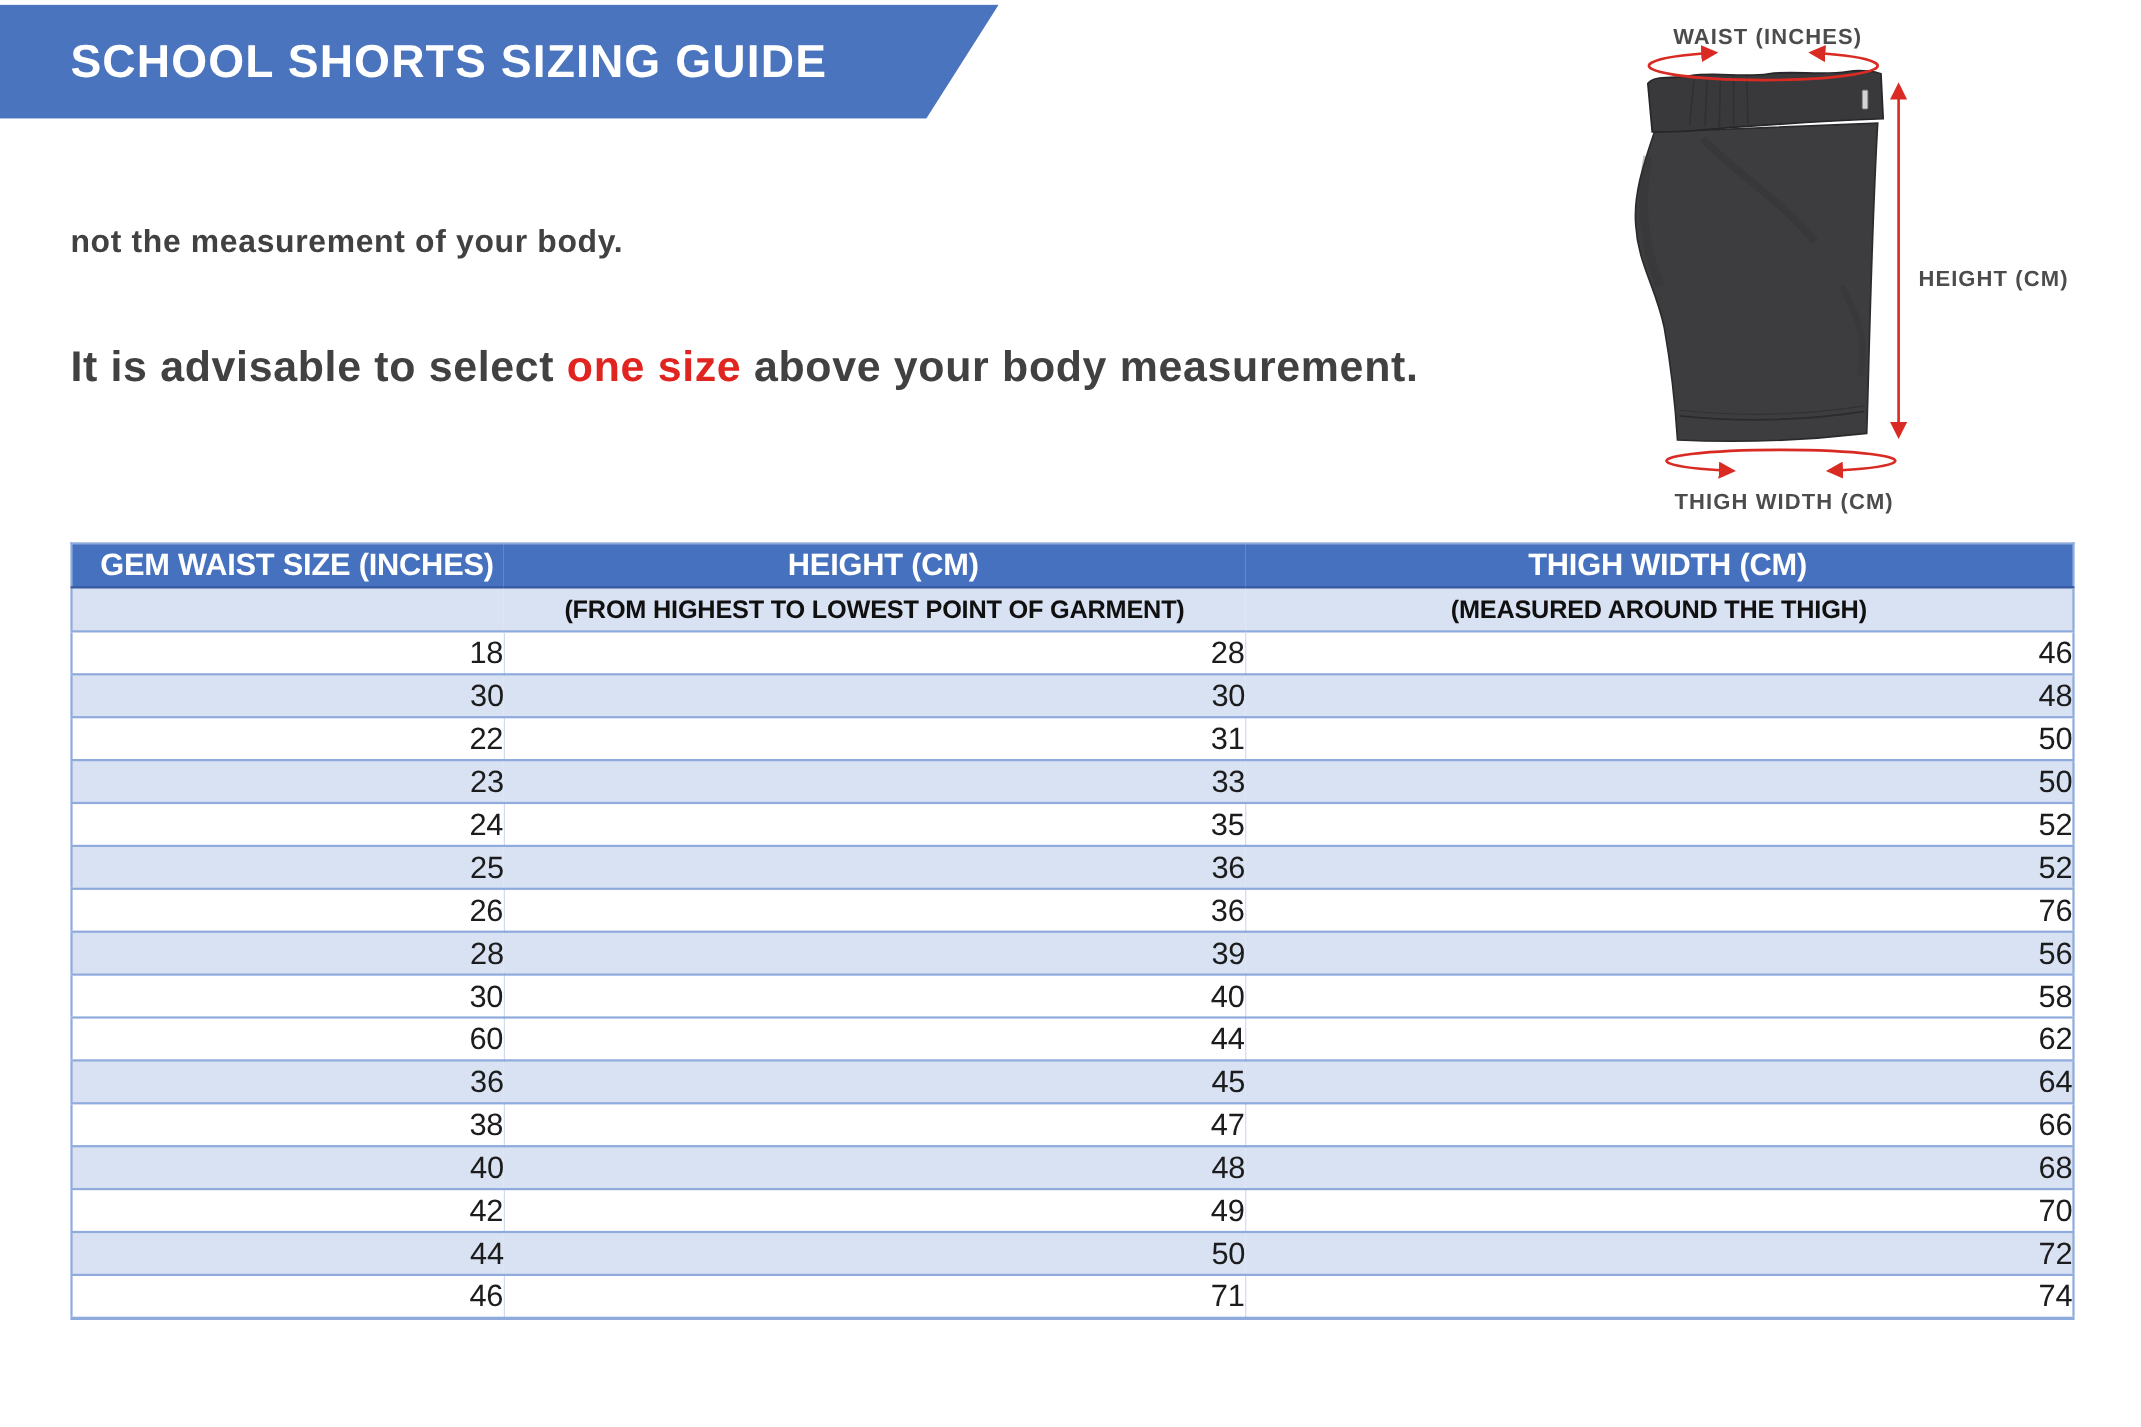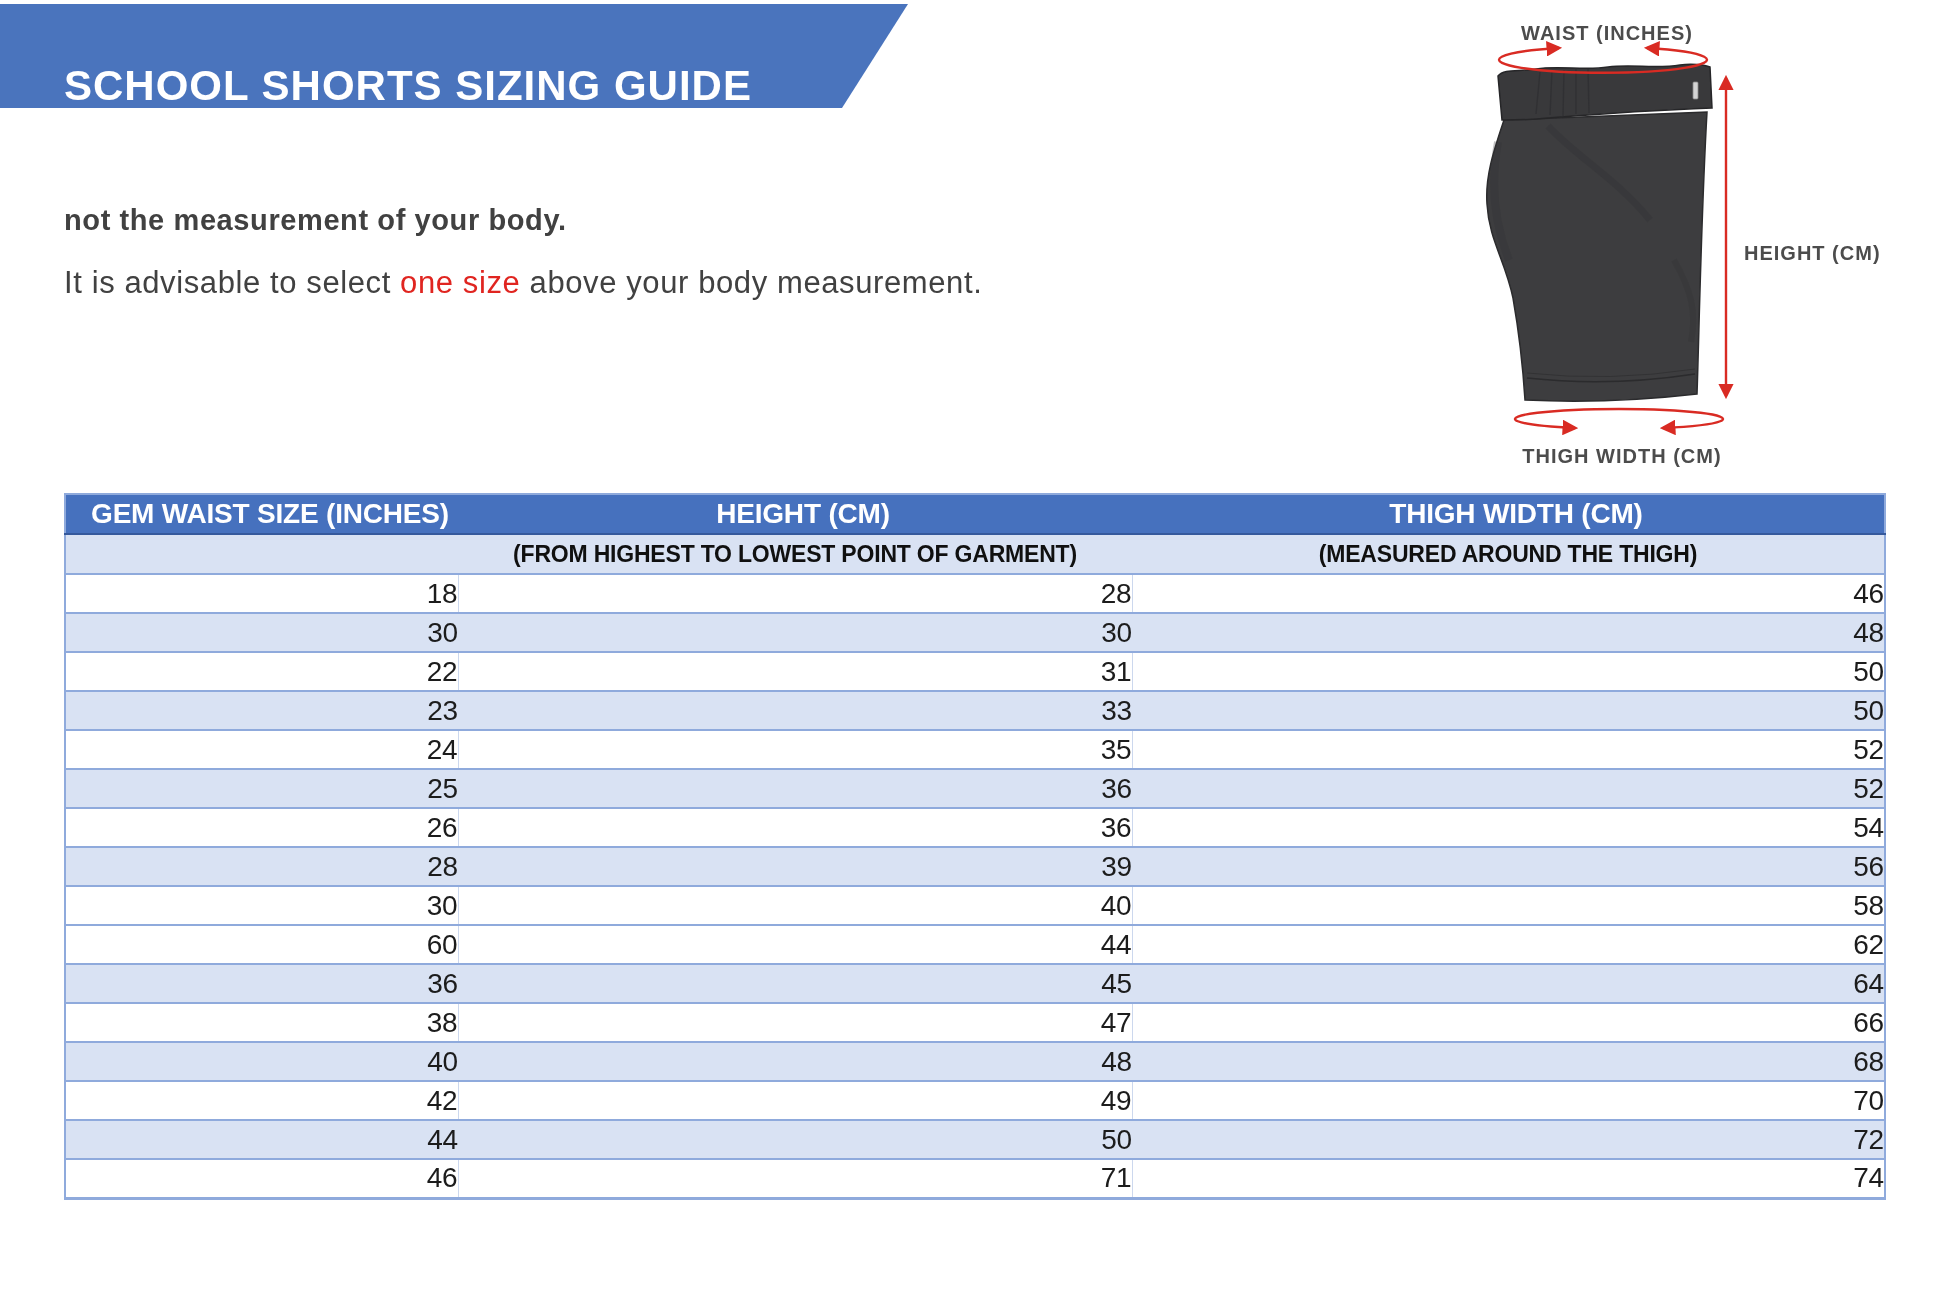--- a/index.html
+++ b/index.html
@@ -4,26 +4,26 @@
 <style>
   * { margin:0; padding:0; box-sizing:border-box; }
   body { background:#ffffff; font-family:"Liberation Sans", sans-serif; }
   .page { position:relative; width:1946px; height:1297px; background:#ffffff; overflow:hidden; }
 
   
   .banner { position:absolute; top:4px; left:0; width:908px; height:104px;
             background:#4a74bd;
             clip-path:polygon(0 0, 100% 0, calc(100% - 66px) 100%, 0 100%); }
   .banner h1 { position:absolute; left:64px; top:0; height:132px; line-height:104px;
-               color:#ffffff; font-size:42px; font-weight:700; letter-spacing:1px; white-space:nowrap;margin-top:30px; }
+               color:#ffffff; font-size:42px; font-weight:700; letter-spacing:1px; white-space:nowrap; }
 
   
   .intro { position:absolute; left:64px; top:200px; width:1400px; color:#414141; }
   .intro .para1 { font-size:29px; line-height:41px; font-weight:700; letter-spacing:0.6px; }
-  .intro .para2 { margin-top:21px; font-size:31px; line-height:41px; font-weight:400; letter-spacing:0.6px; }
+  .intro .para2 { margin-top:72px; font-size:39px; line-height:41px; font-weight:700; letter-spacing:0.6px; }
   .intro .highlight { color:#e02520; }
 
   
   .diagram { position:absolute; left:1478px; top:8px; width:440px; height:470px; }
   .diagram svg { display:block; width:440px; height:470px; }
   .measure-label { font-family:"Liberation Sans", sans-serif; font-size:20px; font-weight:700;
                    fill:#4c4c4c; letter-spacing:1px; }
 
   
   .table-wrap { position:absolute; left:64px; top:493px; }
@@ -153,21 +153,21 @@
             <td>52</td>
           </tr>
           <tr class="row-alt">
             <td>25</td>
             <td>36</td>
             <td>52</td>
           </tr>
           <tr class="row-plain">
             <td>26</td>
             <td>36</td>
-            <td>54</td>
+            <td>76</td>
           </tr>
           <tr class="row-alt">
             <td>28</td>
             <td>39</td>
             <td>56</td>
           </tr>
           <tr class="row-plain">
             <td>30</td>
             <td>40</td>
             <td>58</td>

